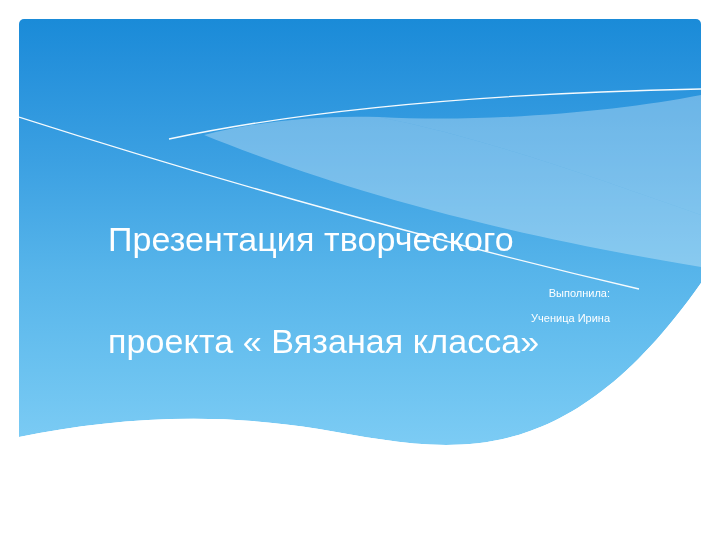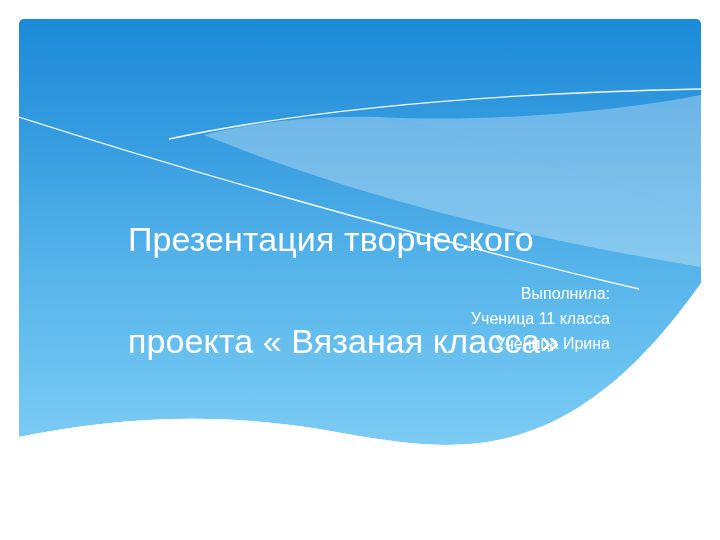--- a/index.html
+++ b/index.html
@@ -57,30 +57,29 @@
     left: 89px;
     top: 144px;
     width: 520px;
     color: #ffffff;
     font-size: 34px;
     line-height: 51px;
     font-weight: 400;
     letter-spacing: 0.1px;
     text-align: left;
     white-space: pre-line;
-    margin-left: 20px;
   }
 
   #subtitle-block {
     position: absolute;
     left: 129px;
     top: 262px;
     width: 462px;
     color: #ffffff;
-    font-size: 16px;
+    font-size: 11px;
     line-height: 25px;
     font-weight: 400;
     text-align: right;
   }
   #subtitle-block .sub-line {
     display: block;
     white-space: nowrap;
   }
 </style>
 </head>
@@ -124,19 +123,18 @@
                L 682,502 L 0,502 Z" fill="#ffffff"></path>
     </svg>
 
     <div id="title-block">
       <div>Презентация творческого</div>
       <div>проекта « Вязаная класса»</div>
     </div>
 
     <div id="subtitle-block">
       <span class="sub-line">Выполнила:</span>
-      <span class="sub-line">Ученица 11 класса</span>
       <span class="sub-line">Ученица Ирина</span>
     </div>
 
   </div>
 
 </div>
 
 </body></html>

